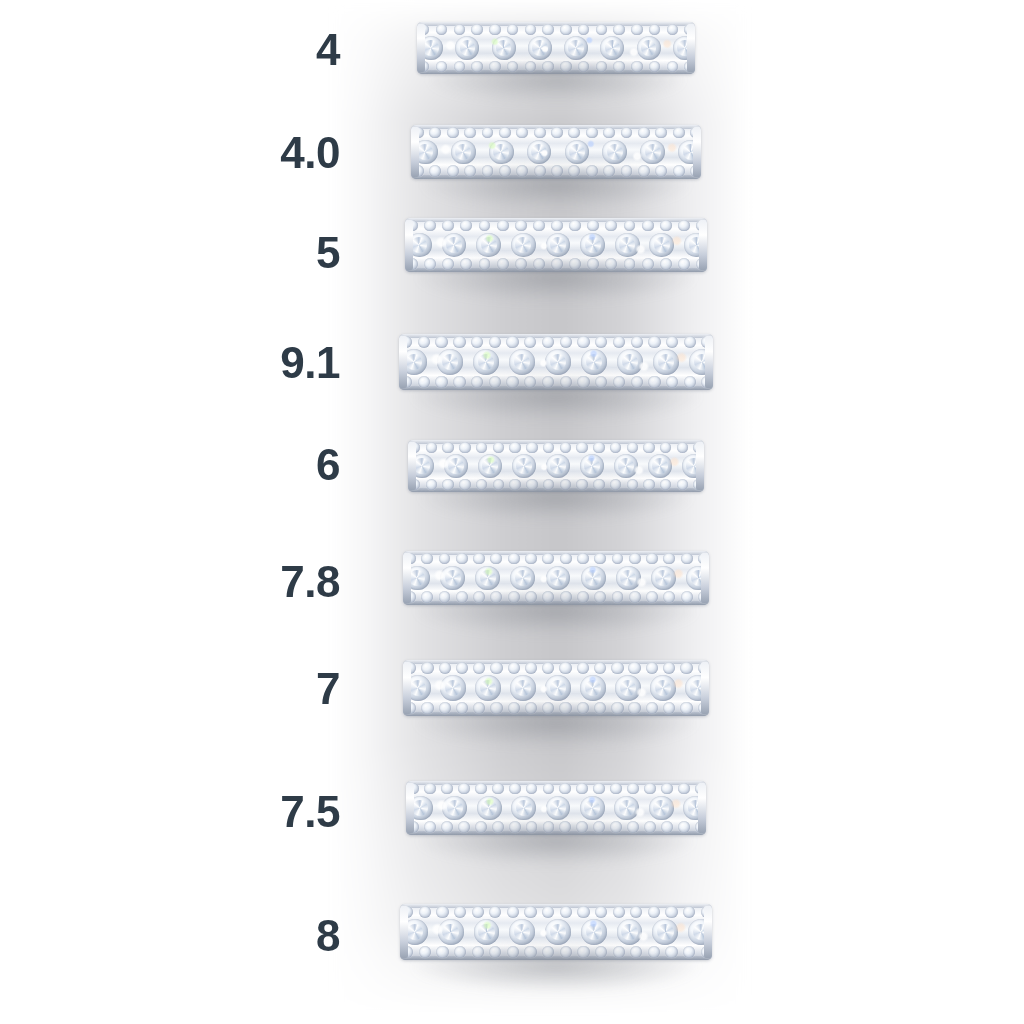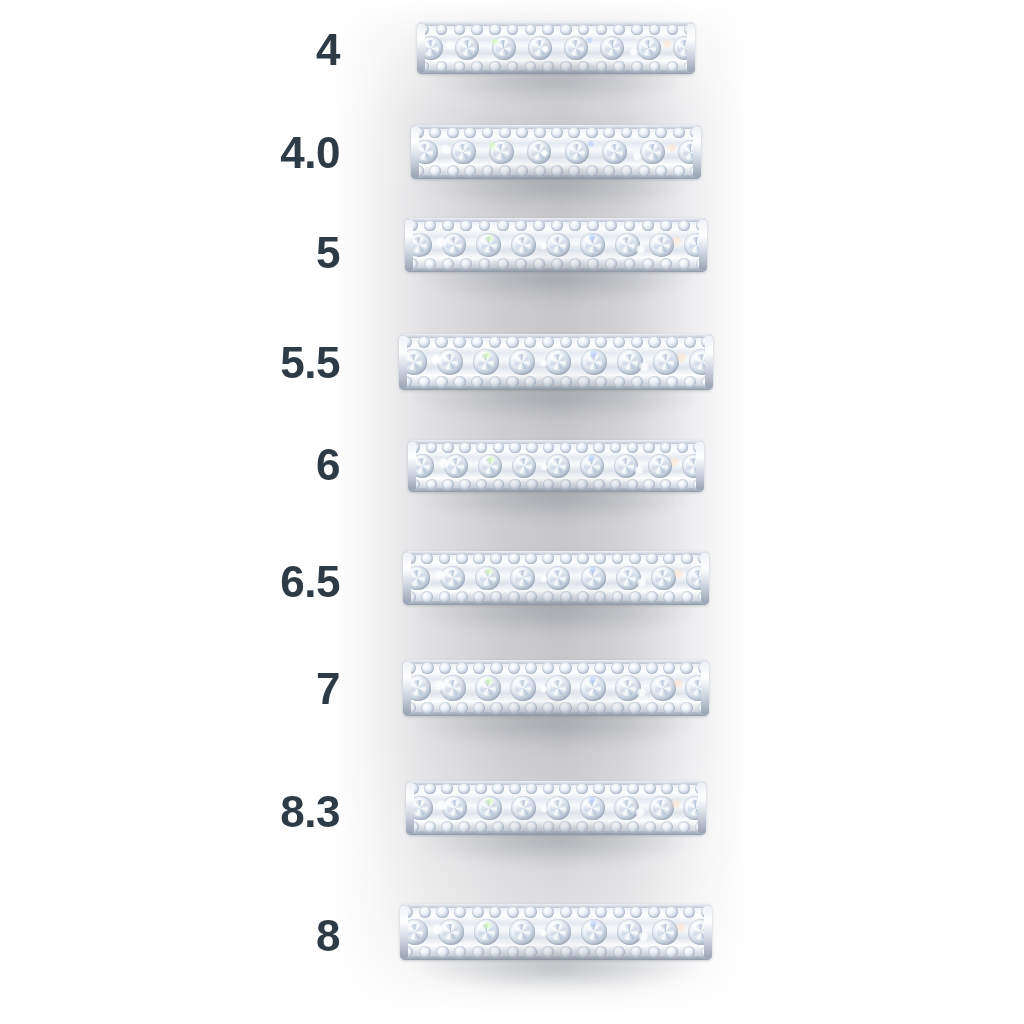--- a/index.html
+++ b/index.html
@@ -374,21 +374,21 @@
               <div class="gem small" style="width: 11.88px; height: 11.88px;"></div>
               <div class="gem small" style="width: 11.88px; height: 11.88px;"></div>
             </div>
             <div class="cap l"></div>
             <div class="cap r"></div>
             <div class="sparkle"></div>
           </div>
         </div>
       </div>
       <div class="row" style="top: 0px;">
-        <div class="size-label" style="top: 363px;">5.5</div>
+        <div class="size-label" style="top: 363px;">9.1</div>
         <div class="ring" style="left: 556px; top: 362px; width: 314px; height: 56px;">
           <div class="ring-inner">
             <div class="rail t"></div>
             <div class="rail b"></div>
             <div class="gem-row top" style="padding-left: 1px; padding-right: 1px;">
               <div class="gem small" style="width: 12.32px; height: 12.32px;"></div>
               <div class="gem small" style="width: 12.32px; height: 12.32px;"></div>
               <div class="gem small" style="width: 12.32px; height: 12.32px;"></div>
               <div class="gem small" style="width: 12.32px; height: 12.32px;"></div>
               <div class="gem small" style="width: 12.32px; height: 12.32px;"></div>
@@ -500,21 +500,21 @@
               <div class="gem small" style="width: 11.44px; height: 11.44px;"></div>
               <div class="gem small" style="width: 11.44px; height: 11.44px;"></div>
             </div>
             <div class="cap l"></div>
             <div class="cap r"></div>
             <div class="sparkle"></div>
           </div>
         </div>
       </div>
       <div class="row" style="top: 0px;">
-        <div class="size-label" style="top: 582px;">6.5</div>
+        <div class="size-label" style="top: 582px;">7.8</div>
         <div class="ring" style="left: 556px; top: 578px; width: 306px; height: 54px;">
           <div class="ring-inner">
             <div class="rail t"></div>
             <div class="rail b"></div>
             <div class="gem-row top" style="padding-left: 1px; padding-right: 1px;">
               <div class="gem small" style="width: 11.88px; height: 11.88px;"></div>
               <div class="gem small" style="width: 11.88px; height: 11.88px;"></div>
               <div class="gem small" style="width: 11.88px; height: 11.88px;"></div>
               <div class="gem small" style="width: 11.88px; height: 11.88px;"></div>
               <div class="gem small" style="width: 11.88px; height: 11.88px;"></div>
@@ -626,21 +626,21 @@
               <div class="gem small" style="width: 12.32px; height: 12.32px;"></div>
               <div class="gem small" style="width: 12.32px; height: 12.32px;"></div>
             </div>
             <div class="cap l"></div>
             <div class="cap r"></div>
             <div class="sparkle"></div>
           </div>
         </div>
       </div>
       <div class="row" style="top: 0px;">
-        <div class="size-label" style="top: 812px;">8.3</div>
+        <div class="size-label" style="top: 812px;">7.5</div>
         <div class="ring" style="left: 556px; top: 808px; width: 300px; height: 54px;">
           <div class="ring-inner">
             <div class="rail t"></div>
             <div class="rail b"></div>
             <div class="gem-row top" style="padding-left: 1px; padding-right: 1px;">
               <div class="gem small" style="width: 11.88px; height: 11.88px;"></div>
               <div class="gem small" style="width: 11.88px; height: 11.88px;"></div>
               <div class="gem small" style="width: 11.88px; height: 11.88px;"></div>
               <div class="gem small" style="width: 11.88px; height: 11.88px;"></div>
               <div class="gem small" style="width: 11.88px; height: 11.88px;"></div>

